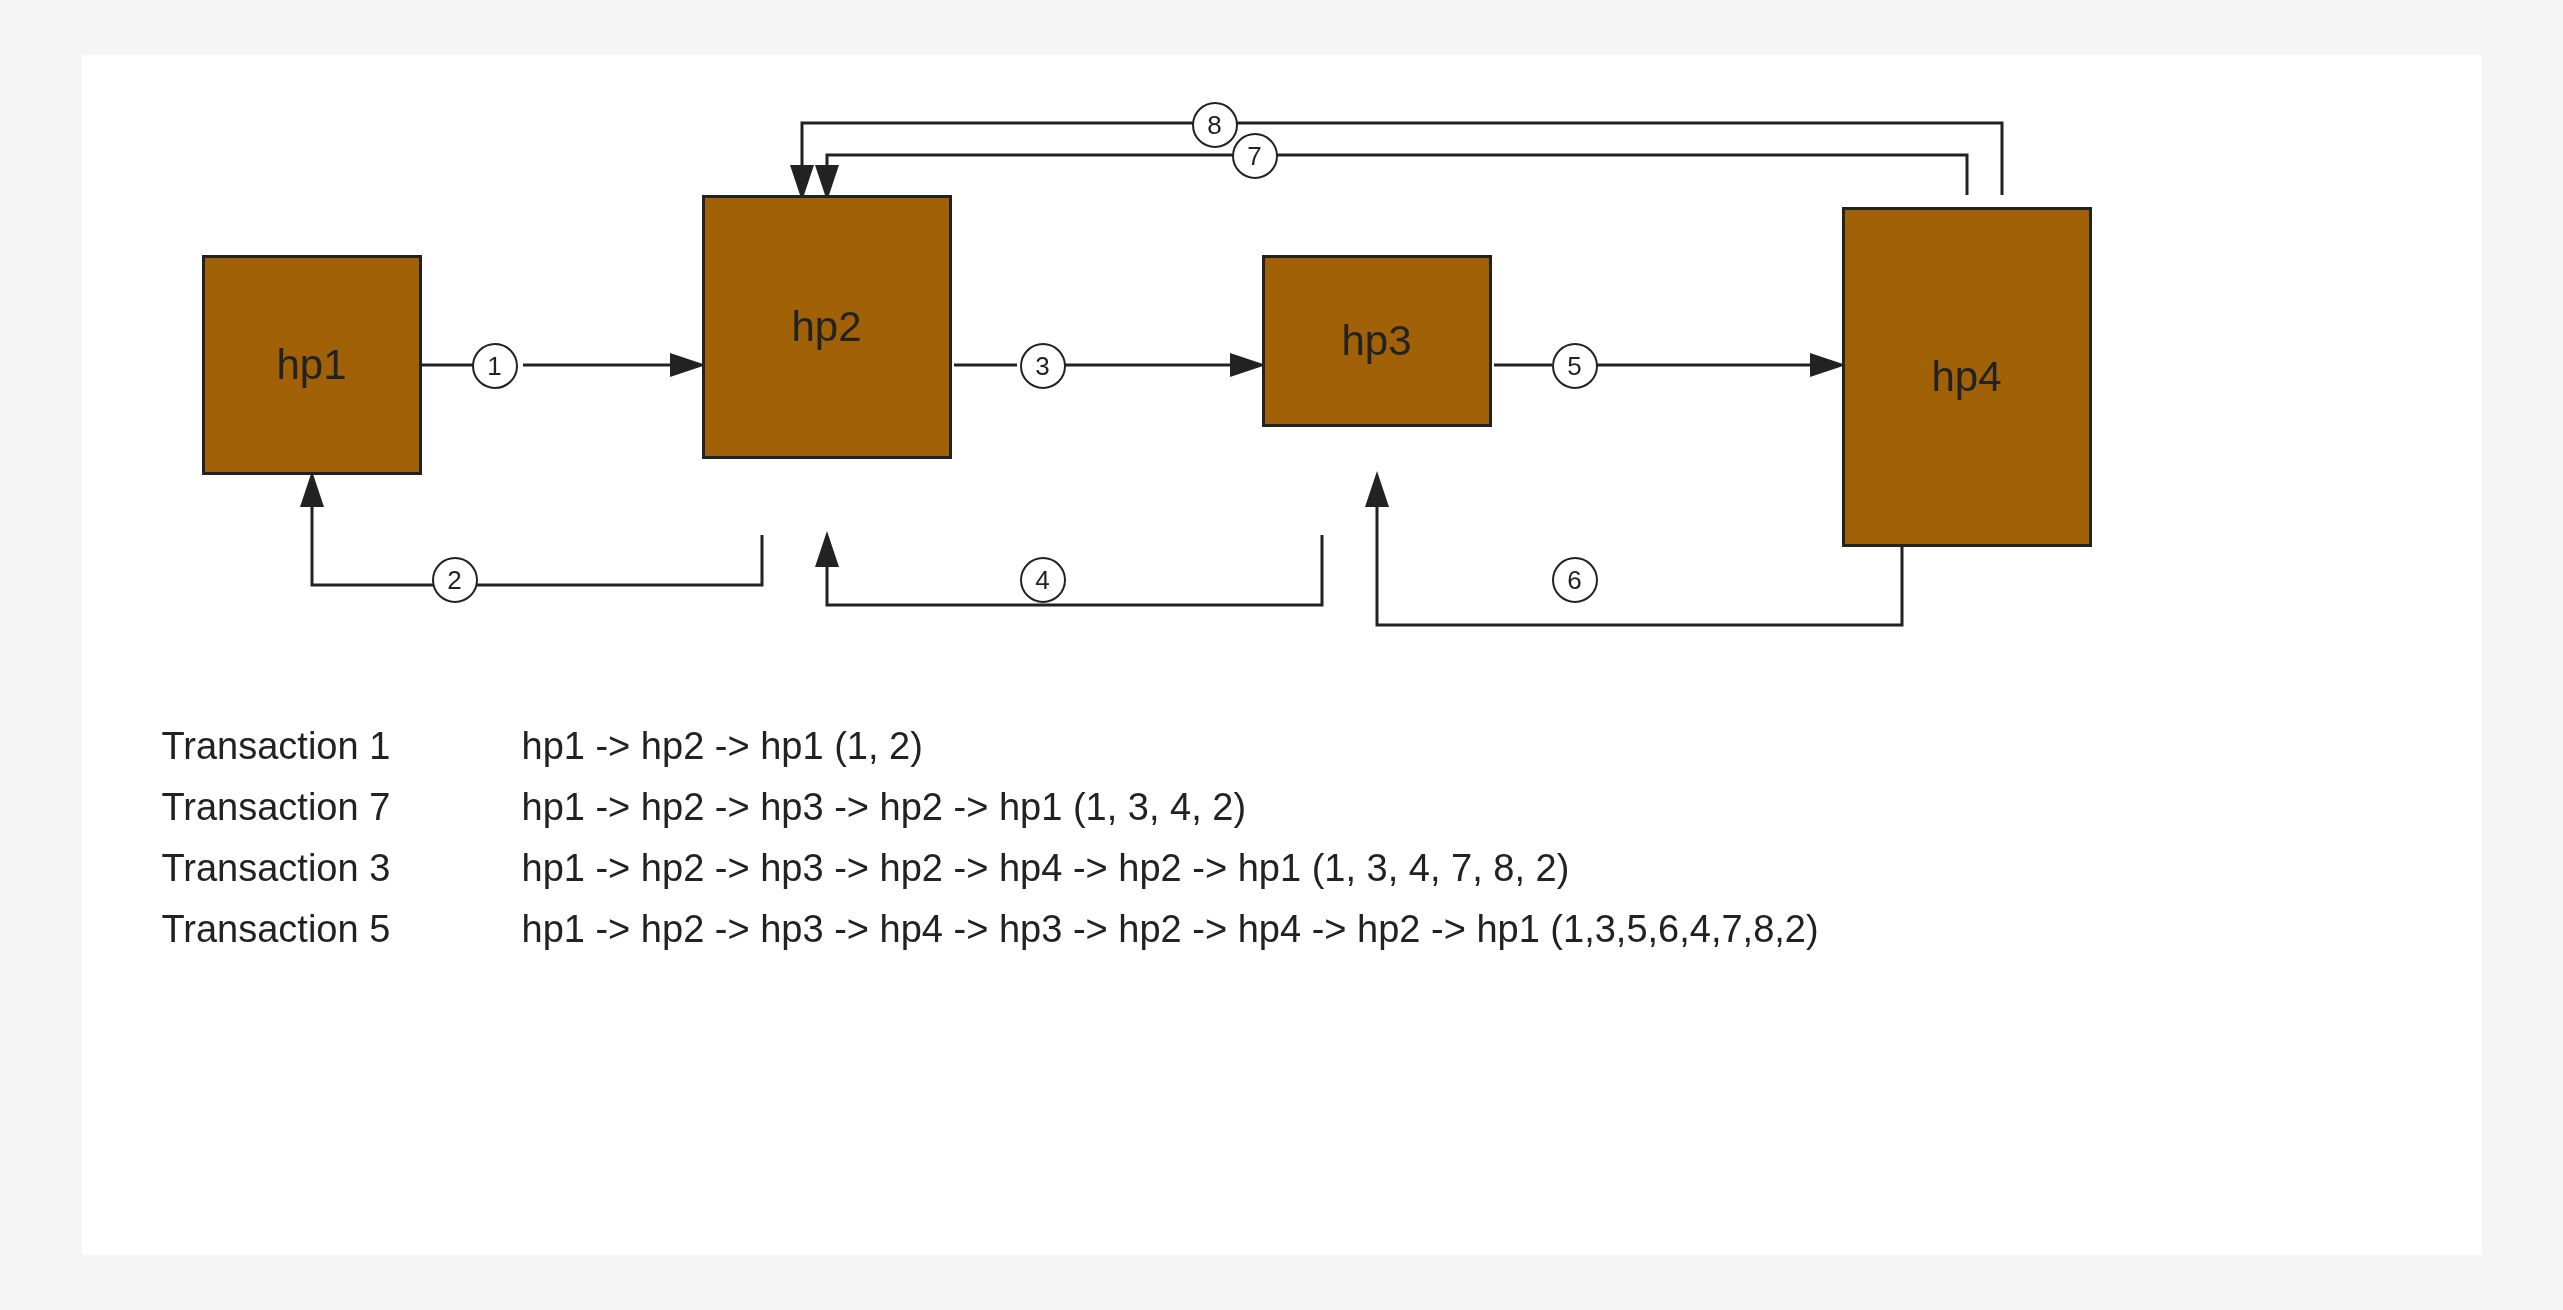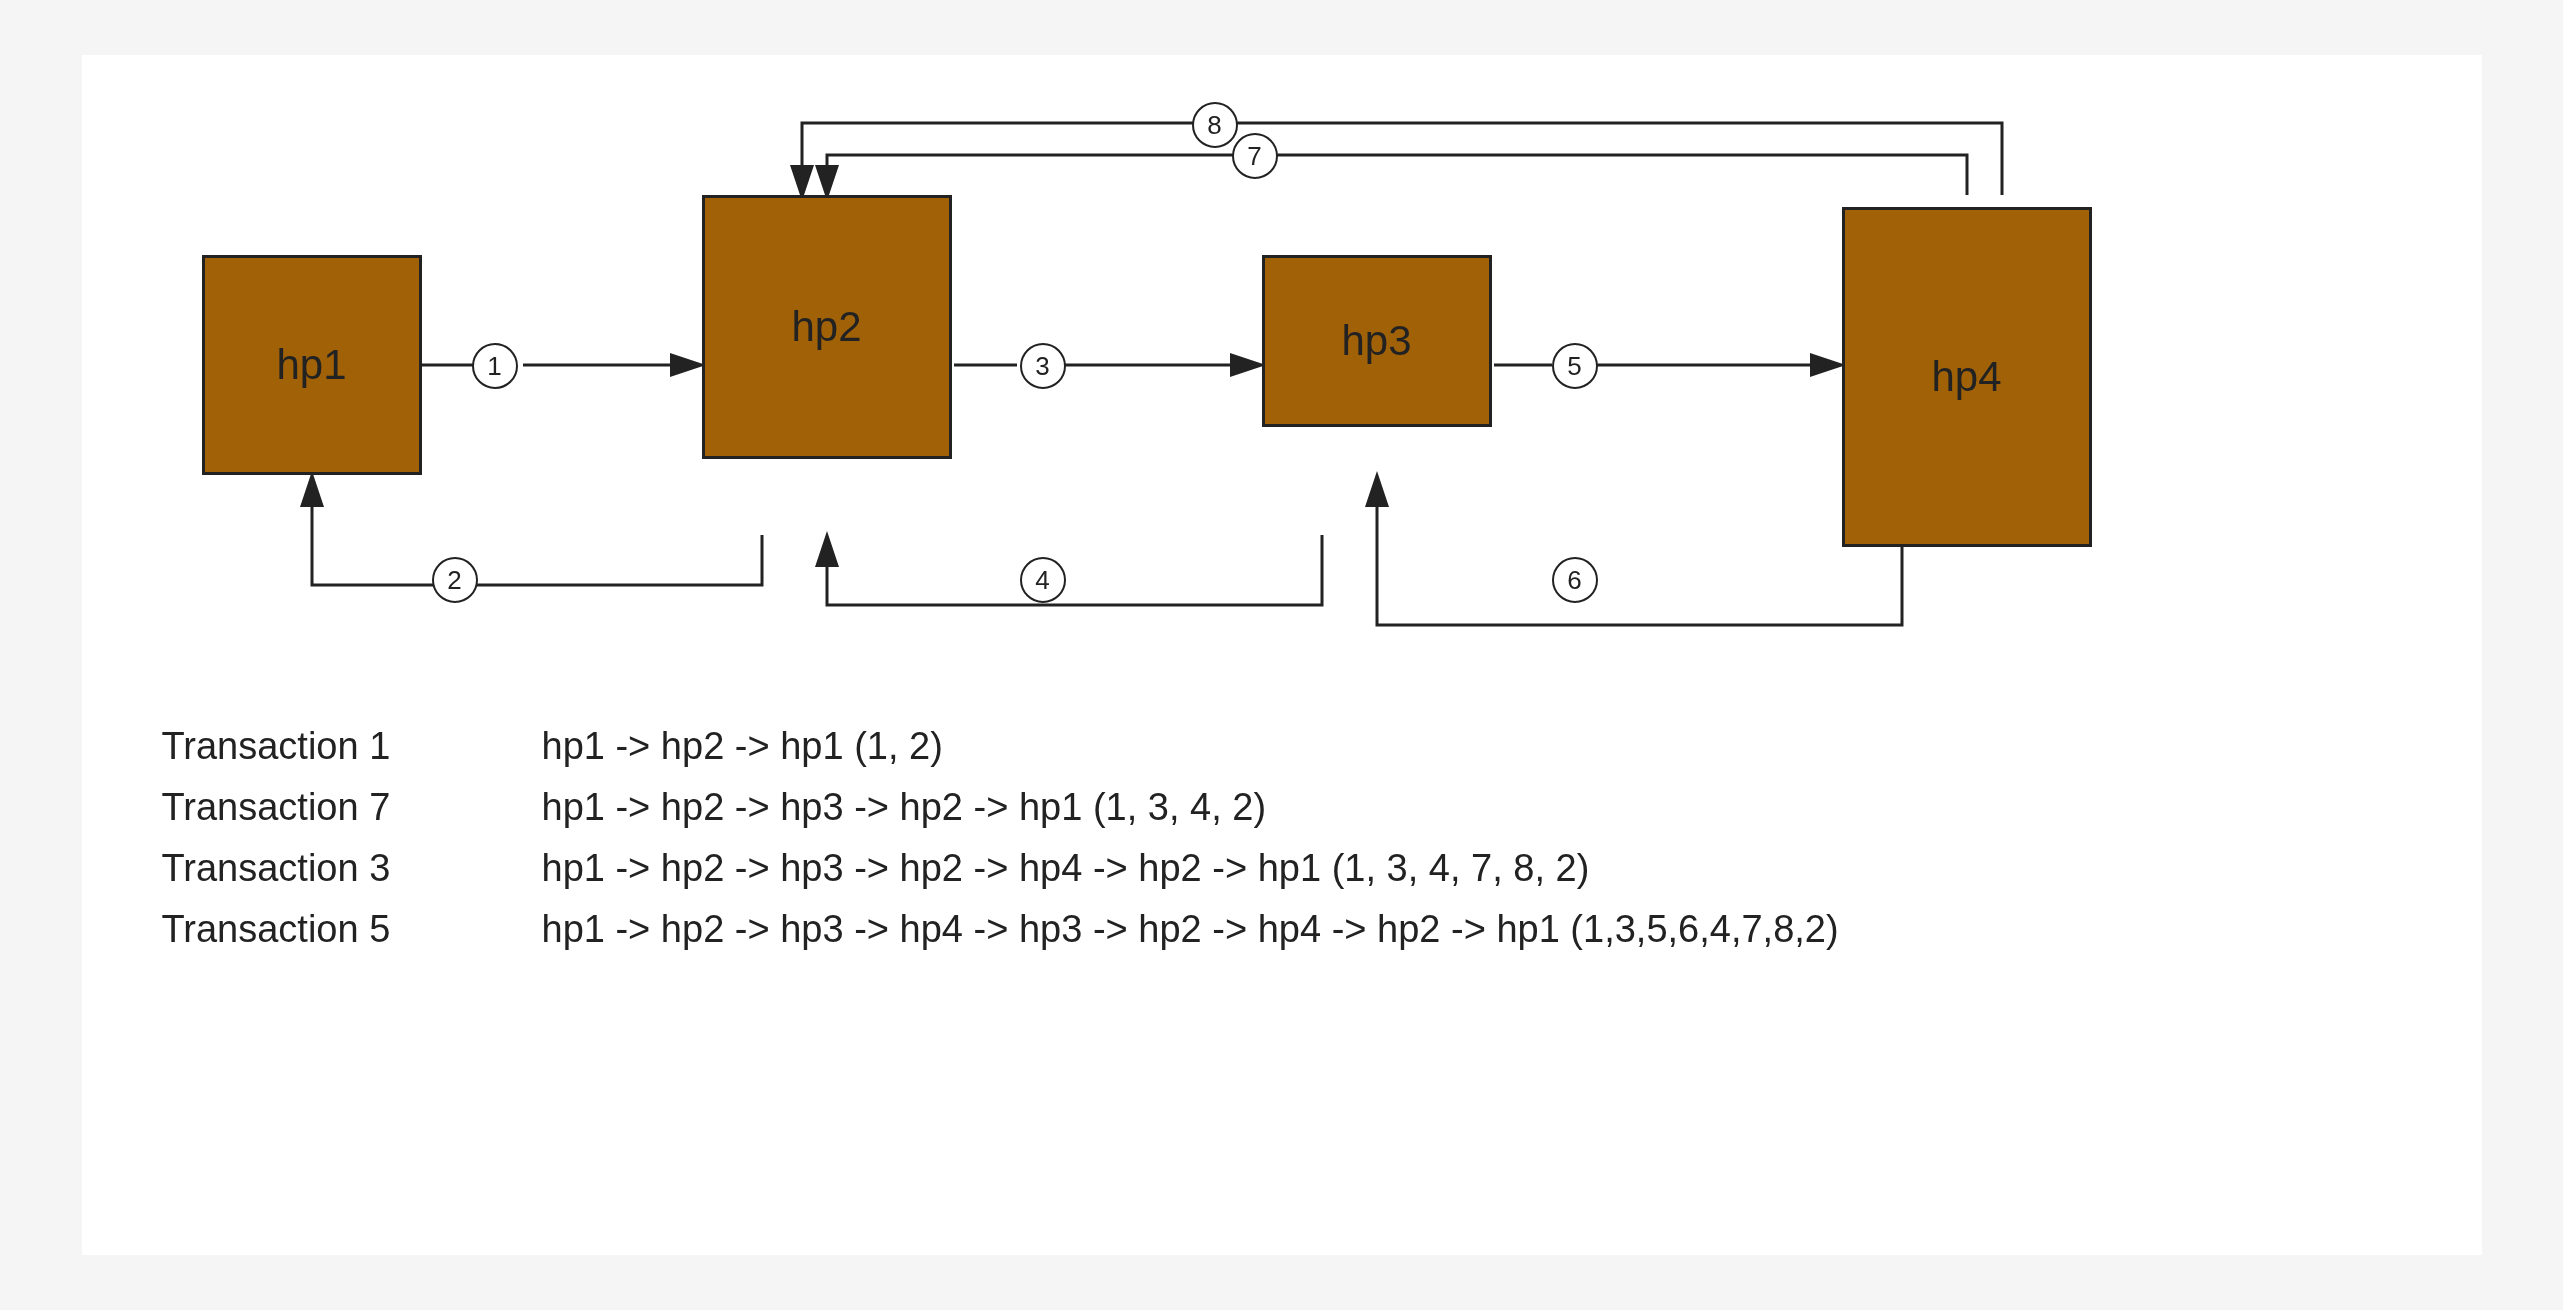--- a/index.html
+++ b/index.html
@@ -43,21 +43,21 @@
       position: absolute;
       top: 670px;
       left: 80px;
       display: flex;
       flex-direction: column;
       gap: 18px;
     }
     .transaction-row {
       display: flex;
       align-items: center;
-      gap: 100px;
+      gap: 80px;
       font-size: 38px;
       color: #222;
     }
     .tx-label {
       min-width: 280px;
       font-size: 38px;
     }
     .tx-desc {
       font-size: 38px;
     }

